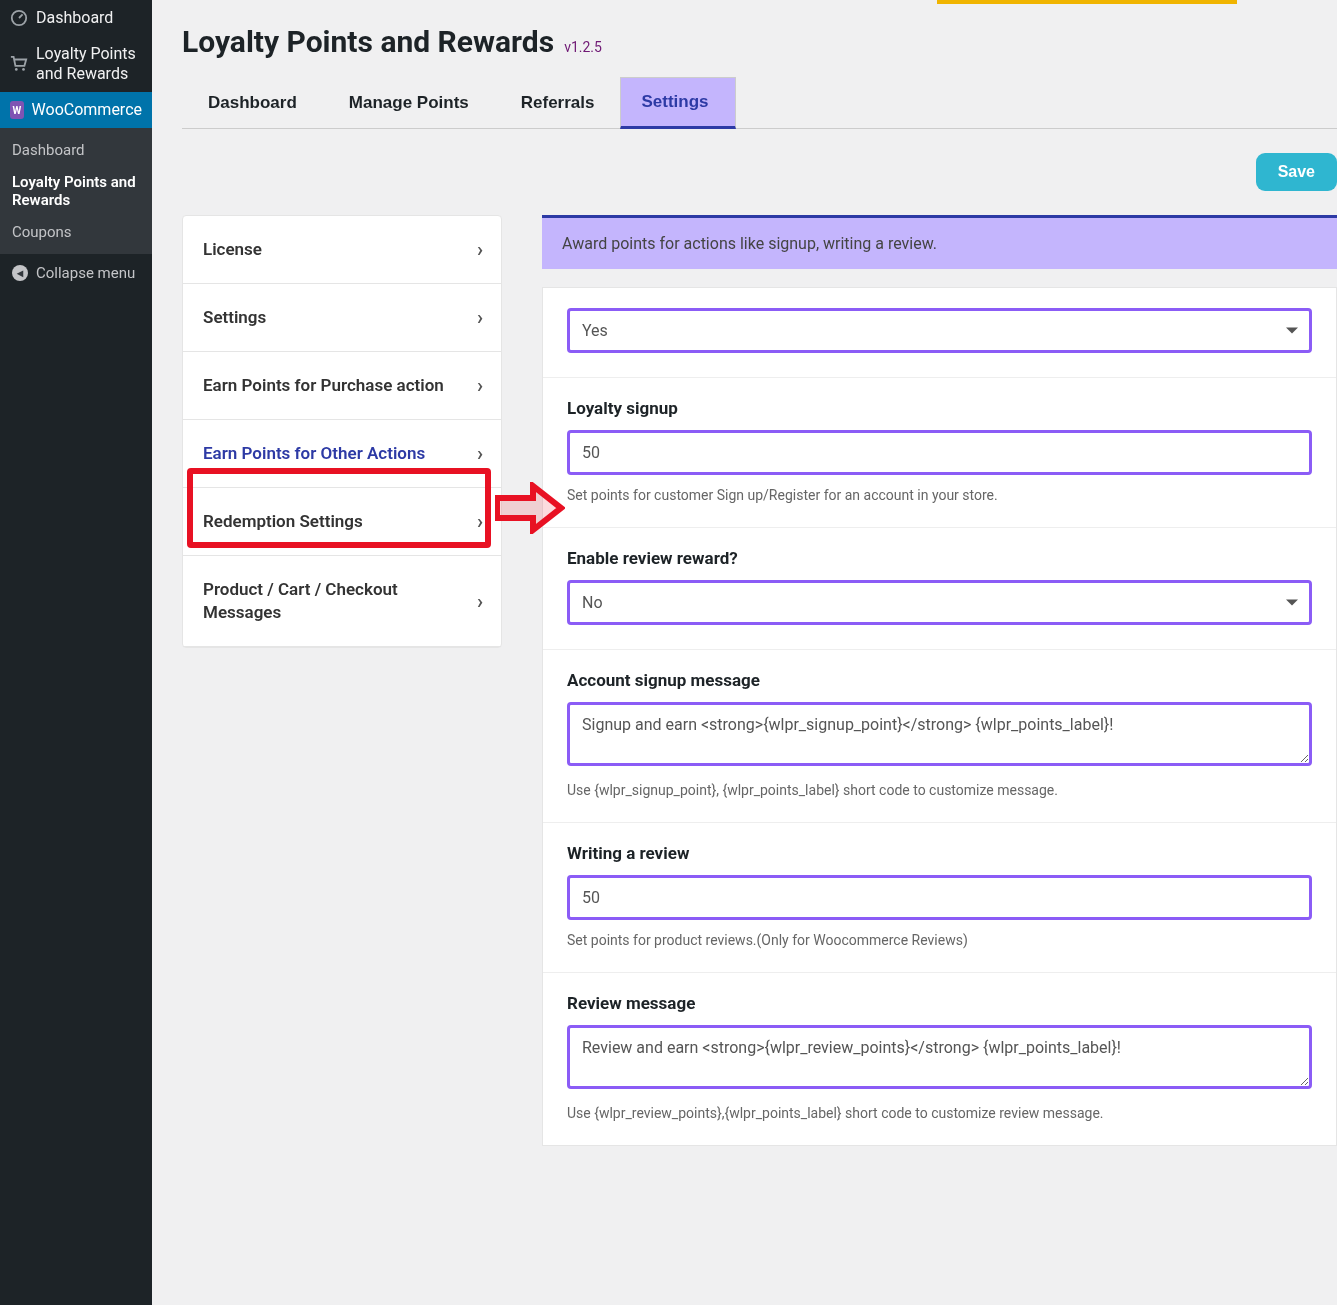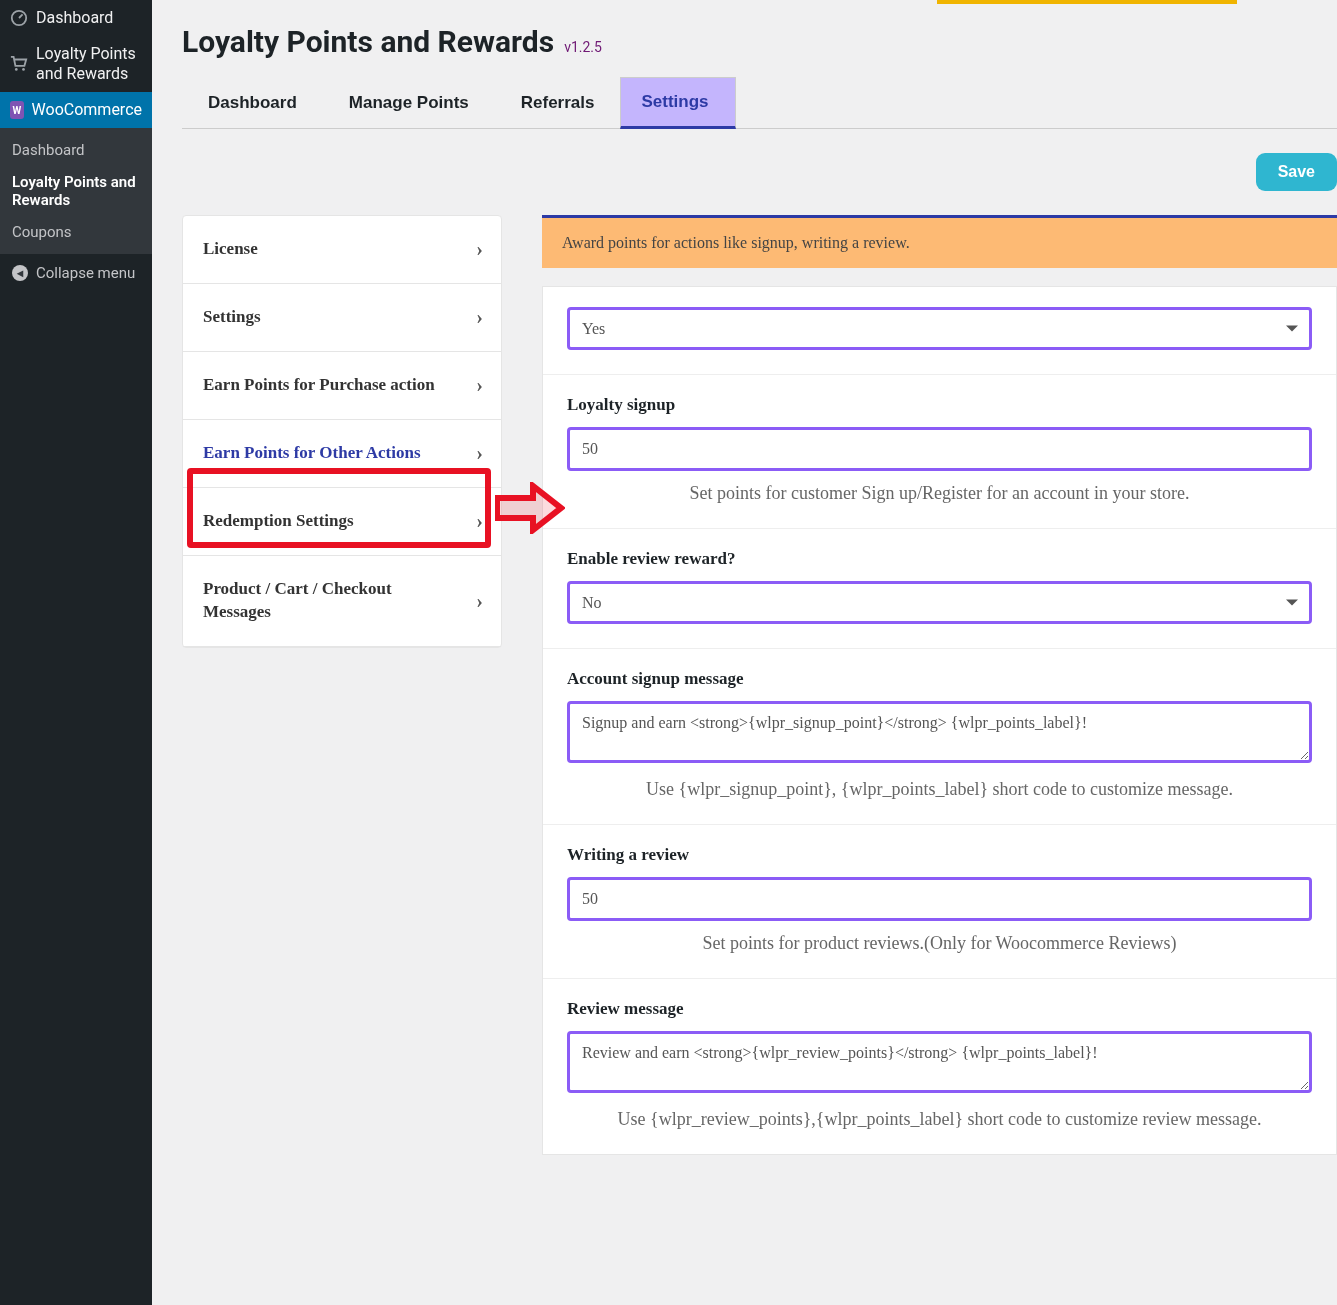--- a/index.html
+++ b/index.html
@@ -32,36 +32,36 @@
   .page-title { font-size: 30px; font-weight: 700; color:#1d2327; }
   .version { font-size:14px; color:#701a75; }
 
   .tabs { display:flex; border-bottom:1px solid #ccc; margin-left:30px; }
   .tab { padding: 14px 26px; font-size:17px; font-weight:600; color:#1d2327; cursor:pointer; background:transparent; border:none; }
   .tab.active { background:#c4b5fd; color:#2d3aa5; border:1px solid #ccc; border-bottom:3px solid #2d3aa5; margin-bottom:-1px;padding-left:20px; }
 
   .save-row { display:flex; justify-content:flex-end; padding: 24px 0 24px 0; }
   .btn-save { background:#2fb6d0; color:#fff; border:none; border-radius:9px; padding:10px 22px; font-size:16px; font-weight:600; cursor:pointer; }
 
-  .two-col { display:flex; align-items:flex-start; gap: 40px; padding-left:30px;font-family:Liberation Serif, serif; }
+  .two-col { display:flex; align-items:flex-start; gap: 40px; padding-left:30px; }
   .side-panel { width: 320px; background:#fff; border:1px solid #e5e5e5; border-radius:4px; overflow:visible; position:relative; }
   .panel-item { padding: 22px 46px 22px 20px; border-bottom:1px solid #e5e5e5; font-size:17px; font-weight:600; color:#333; position:relative; cursor:pointer; line-height:1.35; }
   .panel-item:last-child{border-bottom:none;}
   .panel-item .chev { position:absolute; right:18px; top:50%; transform:translateY(-50%); color:#555; font-size:20px; }
   .panel-item.active { color:#2d3aa5; }
   .highlight-box { position:absolute; border:6px solid #e81123; border-radius:4px; pointer-events:none; }
   .arrow-annot { position:absolute; }
 
   .main-panel { flex:1; margin-right:0; }
-  .info-bar { background:#fdba74; border-top:3px solid #2d3aa5; padding: 16px 20px; color:#444; font-size:16px; }
+  .info-bar { background:#c4b5fd; border-top:3px solid #2d3aa5; padding: 16px 20px; color:#444; font-size:16px; }
   .form-card { background:#fff; border:1px solid #e5e5e5; margin-top:18px; padding: 0; }
   .form-row { padding: 20px 24px 24px 24px; border-bottom:1px solid #eee; }
   .form-row:last-child{border-bottom:none;}
   .form-label { font-weight:700; font-size:17px; margin-bottom:12px; display:block; }
-  .help { color:#666; font-size:18px; margin-top:12px;text-align:center; }
+  .help { color:#666; font-size:14px; margin-top:12px; }
   .input, .select, .textarea {
     width:100%; border:3px solid #8b5cf6; border-radius:4px; padding:10px 12px; font-size:16px; font-family:inherit; color:#555; background:#fff;
   }
   .select-wrap{ position:relative; }
   .select-wrap::after{
     content:""; position:absolute; right:14px; top:50%; transform:translateY(-30%);
     border:6px solid transparent; border-top-color:#555; pointer-events:none;
   }
   .select { appearance:none; -webkit-appearance:none; cursor:pointer; }
   .textarea { min-height: 58px; resize: both; }

